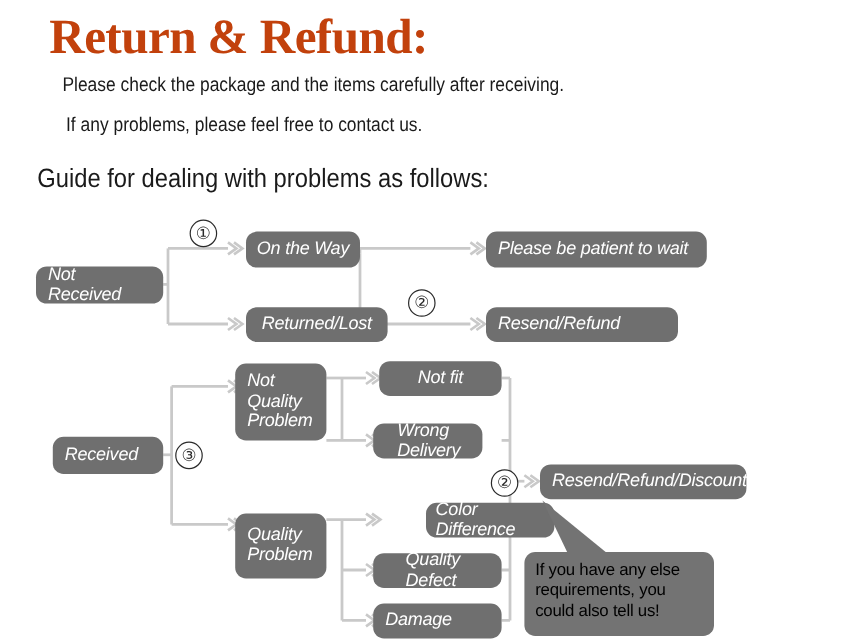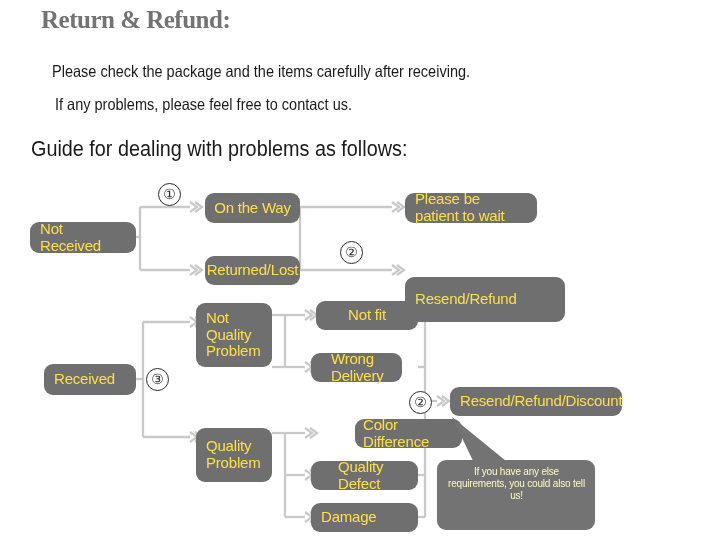--- a/index.html
+++ b/index.html
@@ -16,23 +16,23 @@
     font-family: "Liberation Sans", sans-serif;
   }
 
   
   #title {
     position: absolute;
     left: 41px;
     top: 6px;
     font-family: "Liberation Serif", serif;
     font-weight: bold;
-    font-size: 25px;
+    font-size: 41px;
     letter-spacing: -0.5px;
-    color: #737373;
+    color: #c2410c;
     white-space: nowrap;
   }
   .subline {
     position: absolute;
     font-family: "Liberation Sans", sans-serif;
     font-size: 16.5px;
     color: #1a1a1a;
     white-space: nowrap;
     transform: scaleX(0.88);
     transform-origin: left center;
@@ -66,31 +66,32 @@
     width: 716px;
     height: 536px;
     pointer-events: none;
   }
 
   
   .node {
     position: absolute;
     background: #6f6f6f;
     border-radius: 9px;
-    color: #fde047;
+    color: #ffffff;
     display: flex;
     align-items: center;
     justify-content: flex-start;
     box-sizing: border-box;
     padding: 0 10px;
     font-family: "Liberation Sans", sans-serif;
     font-size: 15px;
     line-height: 1.12;
     white-space: pre-line;
     letter-spacing: -0.2px;
+    font-style: italic;
   }
   .node.center { justify-content: center; padding: 0 8px; }
   .node.multiline { align-items: center; }
 
   
   .marker {
     position: absolute;
     width: 21px;
     height: 21px;
     border: 1.6px solid #2a2a2a;
@@ -106,28 +107,27 @@
 
   
   #callout {
     position: absolute;
     left: 437px;
     top: 460px;
     width: 158px;
     height: 70px;
     background: #737373;
     border-radius: 9px;
-    color: #fef9c3;
-    font-family: "Liberation Sans", sans-serif;
-    font-size: 10px;
+    color: #000000;
+    font-family: "Liberation Sans", sans-serif;
+    font-size: 14px;
     line-height: 1.22;
     box-sizing: border-box;
     padding: 6px 8px 0 9px;
     letter-spacing: -0.2px;
-    text-align: center;
   }
   #callout-tail {
     position: absolute;
     left: 446px;
     top: 413px;
     width: 86px;
     height: 58px;
   }
 </style>
 </head>
@@ -209,29 +209,29 @@
     </div>
 
     <div class="node" style="left:44px; top:364px; width:92px; height:31px;">
       <span>Received</span>
     </div>
 
     <div class="node center" style="left:205px; top:193px; width:95px; height:30px;">
       <span>On the Way</span>
     </div>
 
-    <div class="node center" style="left:205px; top:256px; width:95px; height:29px;">
+    <div class="node center" style="left:205px; top:256px; width:118px; height:29px;">
       <span>Returned/Lost</span>
     </div>
 
-    <div class="node" style="left:405px; top:193px; width:132px; height:30px;">
+    <div class="node" style="left:405px; top:193px; width:184px; height:30px;">
       <span>Please be patient to wait</span>
     </div>
 
-    <div class="node" style="left:405px; top:256px; width:160px; height:45px;margin-top:21px;">
+    <div class="node" style="left:405px; top:256px; width:160px; height:29px;">
       <span>Resend/Refund</span>
     </div>
 
     <div class="node multiline" style="left:196px; top:303px; width:76px; height:64px;">
       <span>Not
 Quality
 Problem</span>
     </div>
 
     <div class="node multiline" style="left:196px; top:428px; width:76px; height:54px;">

